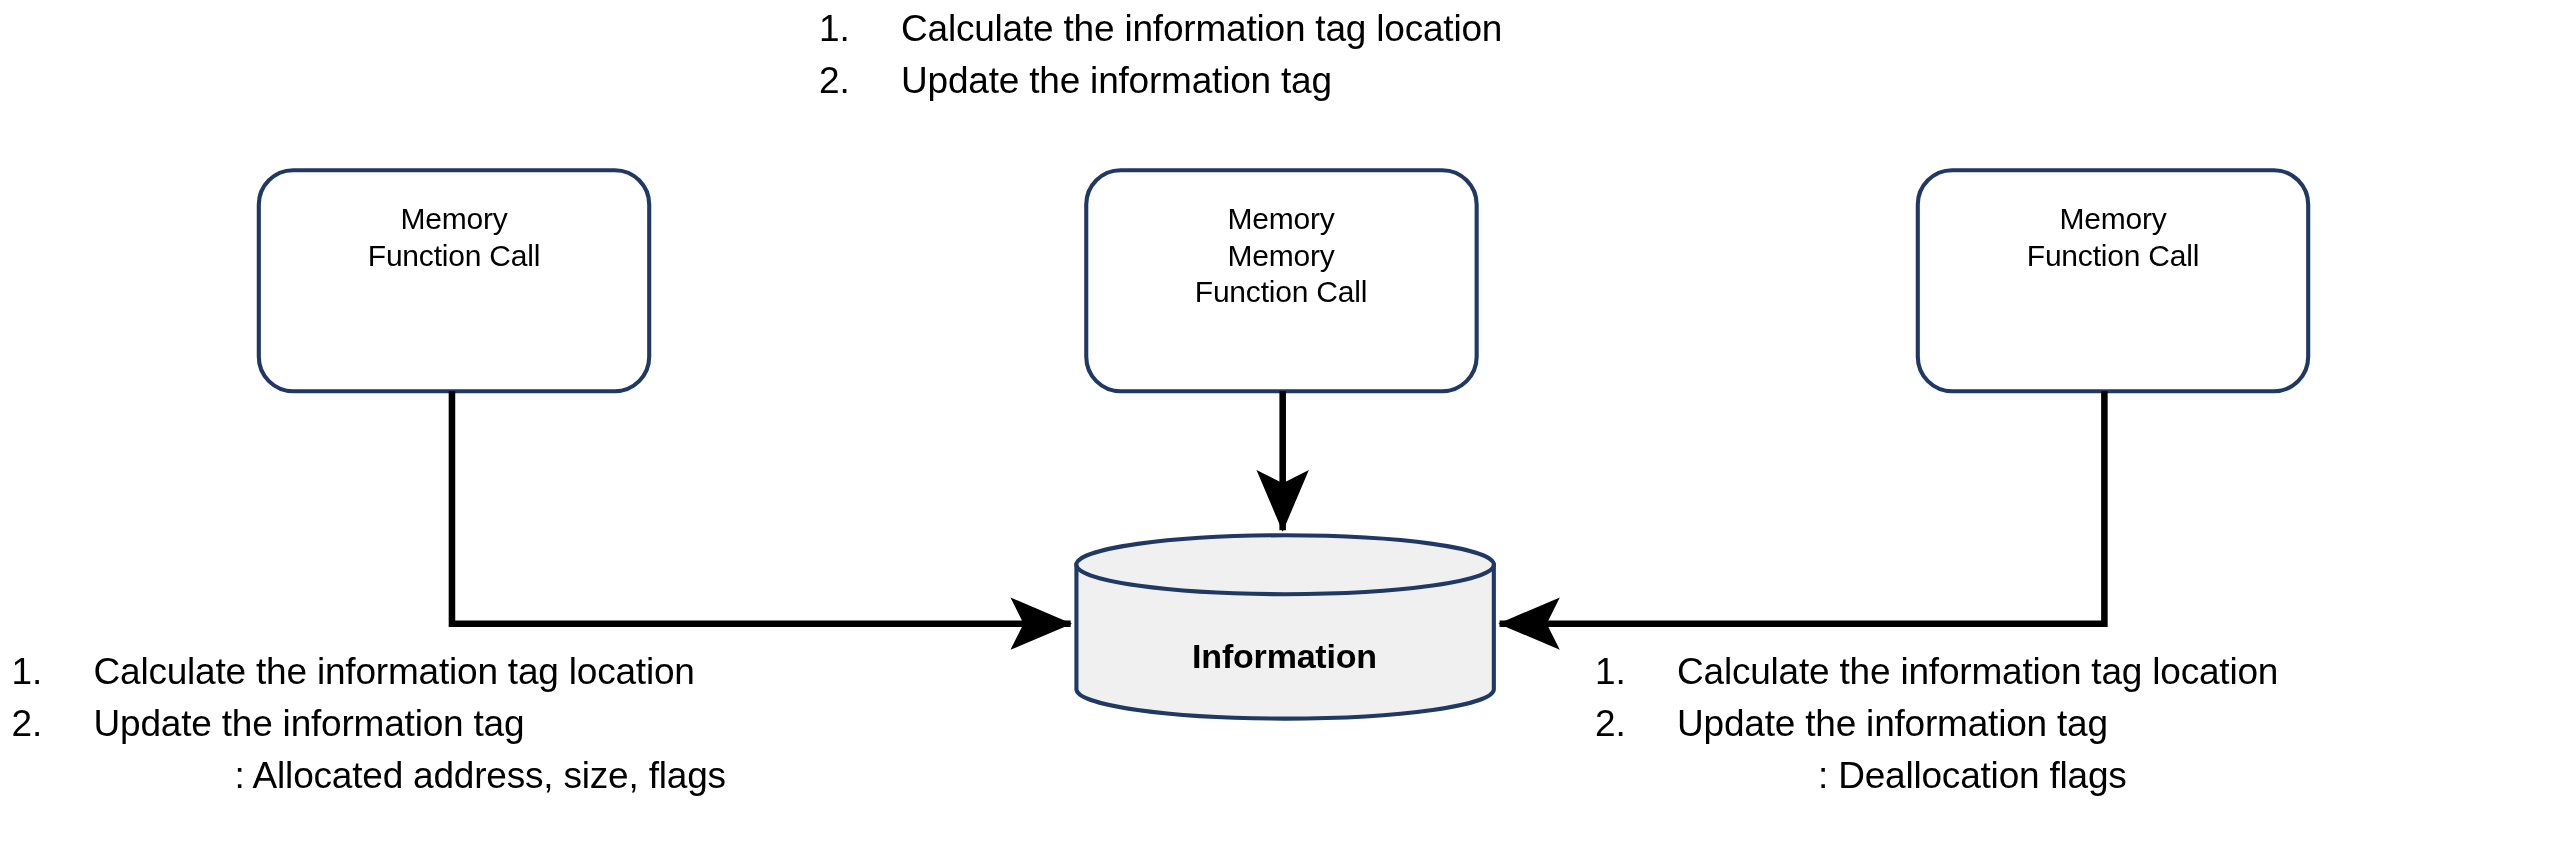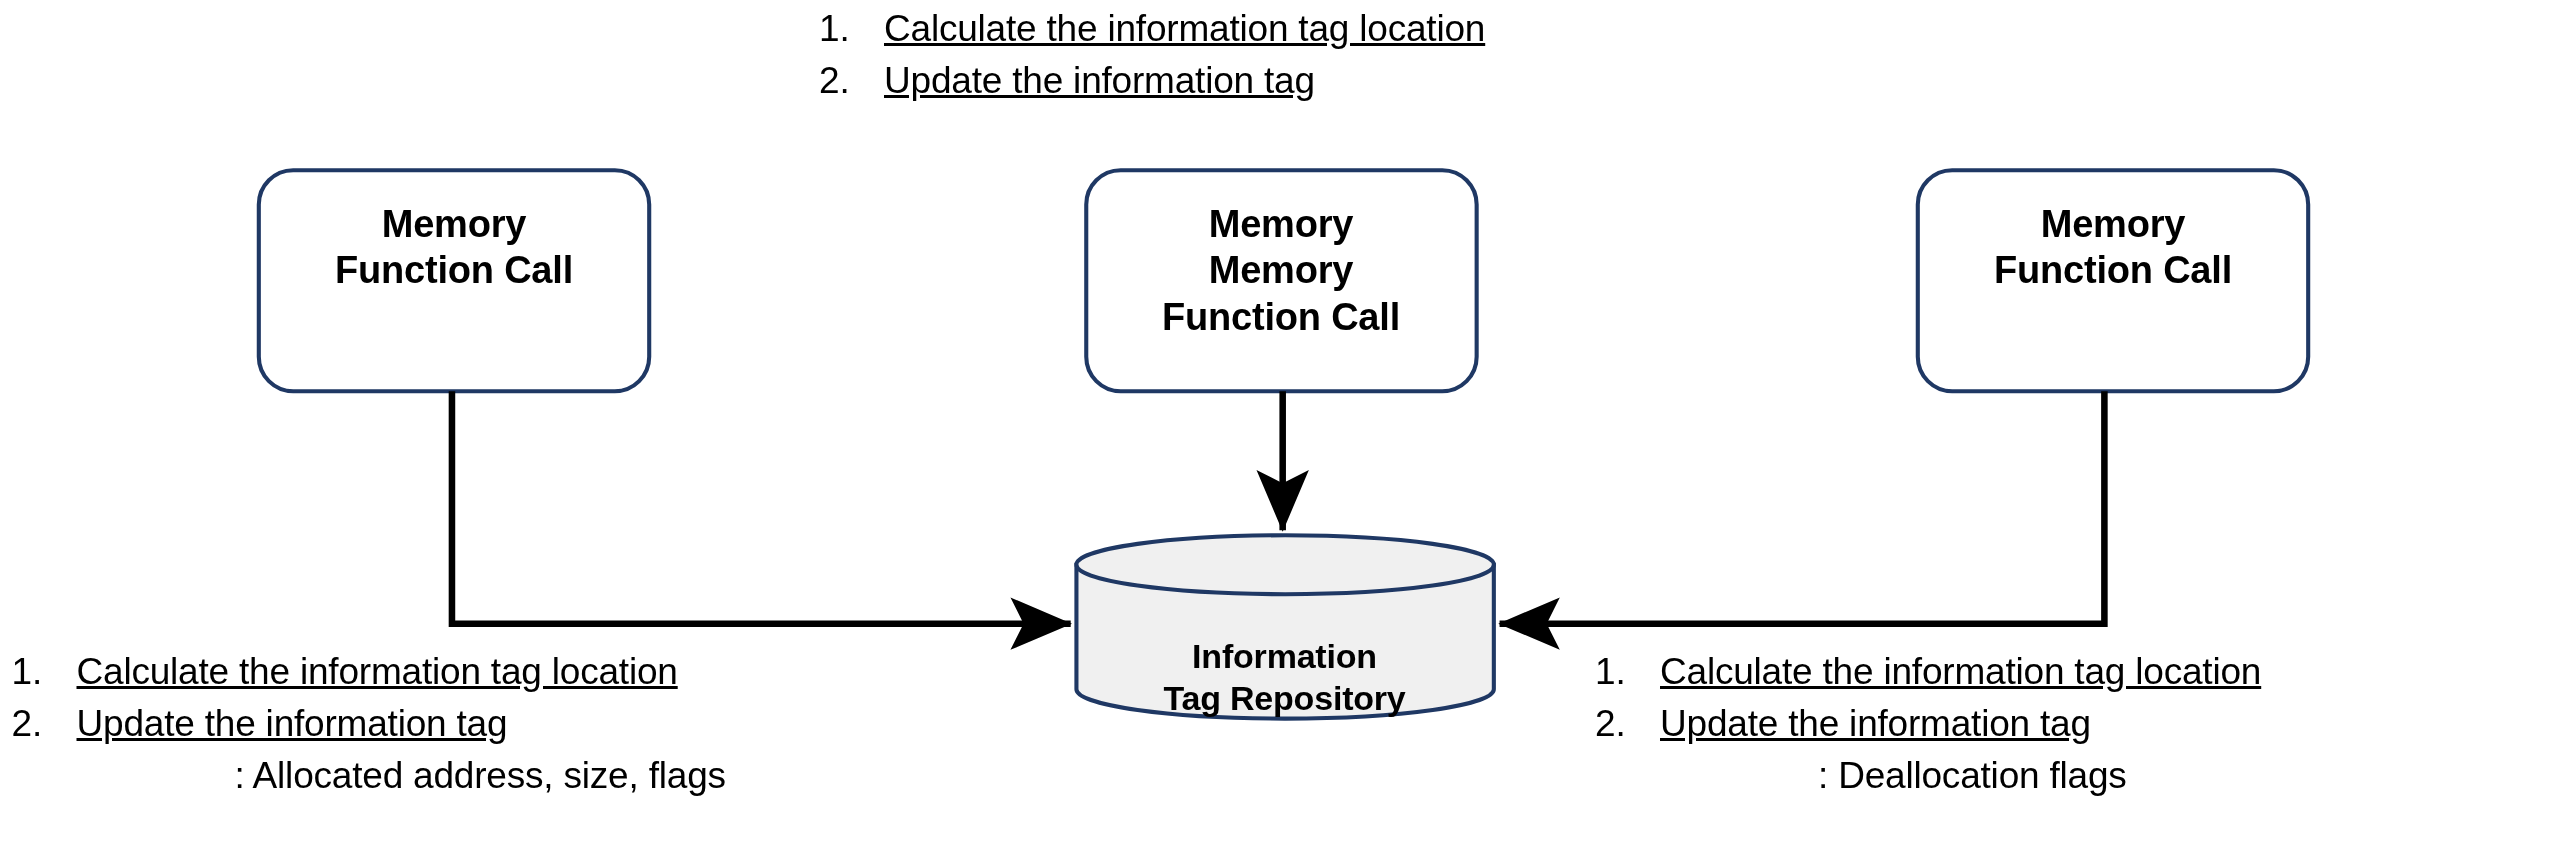--- a/index.html
+++ b/index.html
@@ -44,23 +44,22 @@
     height: 52px;
   }
   .note-num {
     position: absolute;
     left: 0;
     top: 0;
     width: 65px;
   }
   .note-text {
     position: absolute;
-    left: 65px;
-    top: 0;
-    text-decoration: underline;
+    left: 82px;
+    top: 0;
   }
   .note-sub {
     position: absolute;
     top: 0;
   }
   
   #note-top {
     left: 819px;
     top: 9.8px;
   }
@@ -75,22 +74,22 @@
     left: 1595px;
     top: 653px;
   }
   #note-right .note-sub { left: 223px; }
 
   
   .box-label {
     position: absolute;
     width: 390px;
     font-family: "Liberation Sans", sans-serif;
-    font-size: 38px;
-    font-weight: 700;
+    font-size: 30px;
+    font-weight: 400;
     line-height: 1.22;
     text-align: center;
     color: #000000;
     letter-spacing: -0.2px;
   }
   #label-alloc   { left: 259px;  top: 201px; }
   #label-access  { left: 1086px; top: 201px; }
   #label-dealloc { left: 1918px; top: 201px; }
 
   
@@ -153,21 +152,20 @@
     <span class="lbl-line">Function Call</span>
   </div>
 
   <div class="box-label" id="label-dealloc">
     <span class="lbl-line">Memory</span>
     <span class="lbl-line">Function Call</span>
   </div>
 
   <div id="label-repo">
     <span class="lbl-line">Information</span>
-    <span class="lbl-line">Tag Repository</span>
   </div>
 
   <div class="note" id="note-top">
     <span class="note-line">
       <span class="note-num">1.</span>
       <span class="note-text">Calculate the information tag location</span>
     </span>
     <span class="note-line">
       <span class="note-num">2.</span>
       <span class="note-text">Update the information tag</span>

